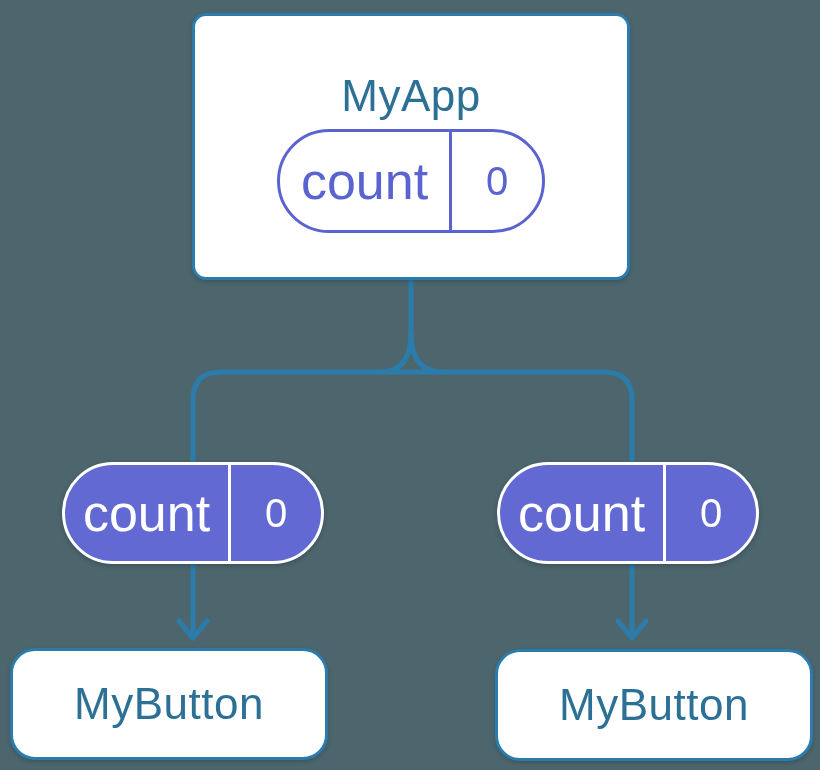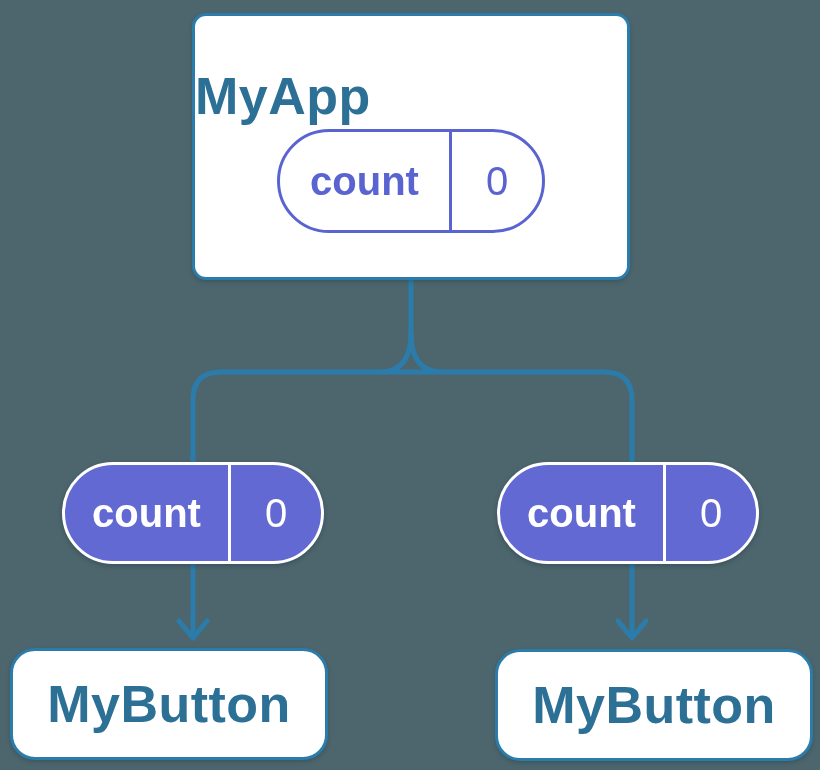--- a/index.html
+++ b/index.html
@@ -31,23 +31,24 @@
     border-radius: 14px;
     box-sizing: border-box;
     box-shadow: 0 2px 4px rgba(15, 35, 45, 0.25);
   }
   .node-root {
     left: 192px; top: 13px;
     width: 438px; height: 267px;
   }
   .node-title {
     color: #2d7096;
-    font-size: 52px;
-    font-weight: 700;
+    font-size: 44px;
+    font-weight: 400;
     letter-spacing: 0.5px;
+    text-align: center;
     line-height: 48px;
   }
   .node-root .node-title {
     position: absolute;
     left: 0; right: 0;
     top: 56px;
   }
   .pill {
     display: flex;
     align-items: stretch;
@@ -75,22 +76,22 @@
   .pill-solid .pill-name,
   .pill-solid .pill-value { color: #ffffff; }
   .pill-solid .pill-divider { background: #ffffff; }
   .pill-left  { left: 62px;  top: 462px; }
   .pill-right { left: 497px; top: 462px; }
   .pill-name {
     flex: 1;
     display: flex;
     align-items: center;
     justify-content: center;
-    font-size: 40px;
-    font-weight: 700;
+    font-size: 52px;
+    font-weight: 400;
   }
   .pill-divider {
     width: 3px;
     flex: 0 0 3px;
   }
   .pill-value {
     flex: 0 0 90px;
     display: flex;
     align-items: center;
     justify-content: center;

